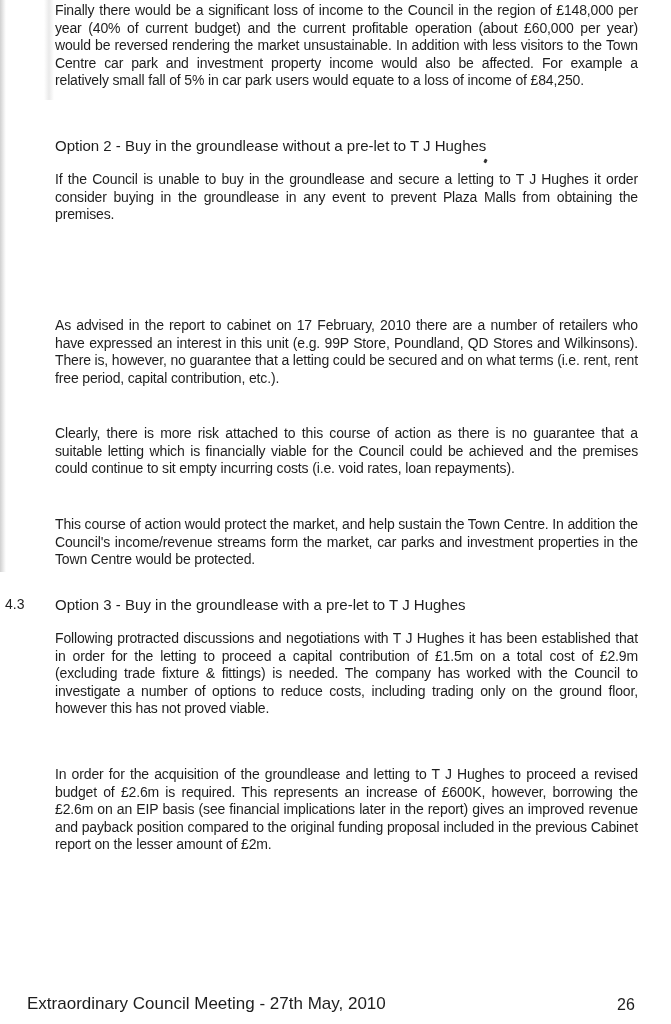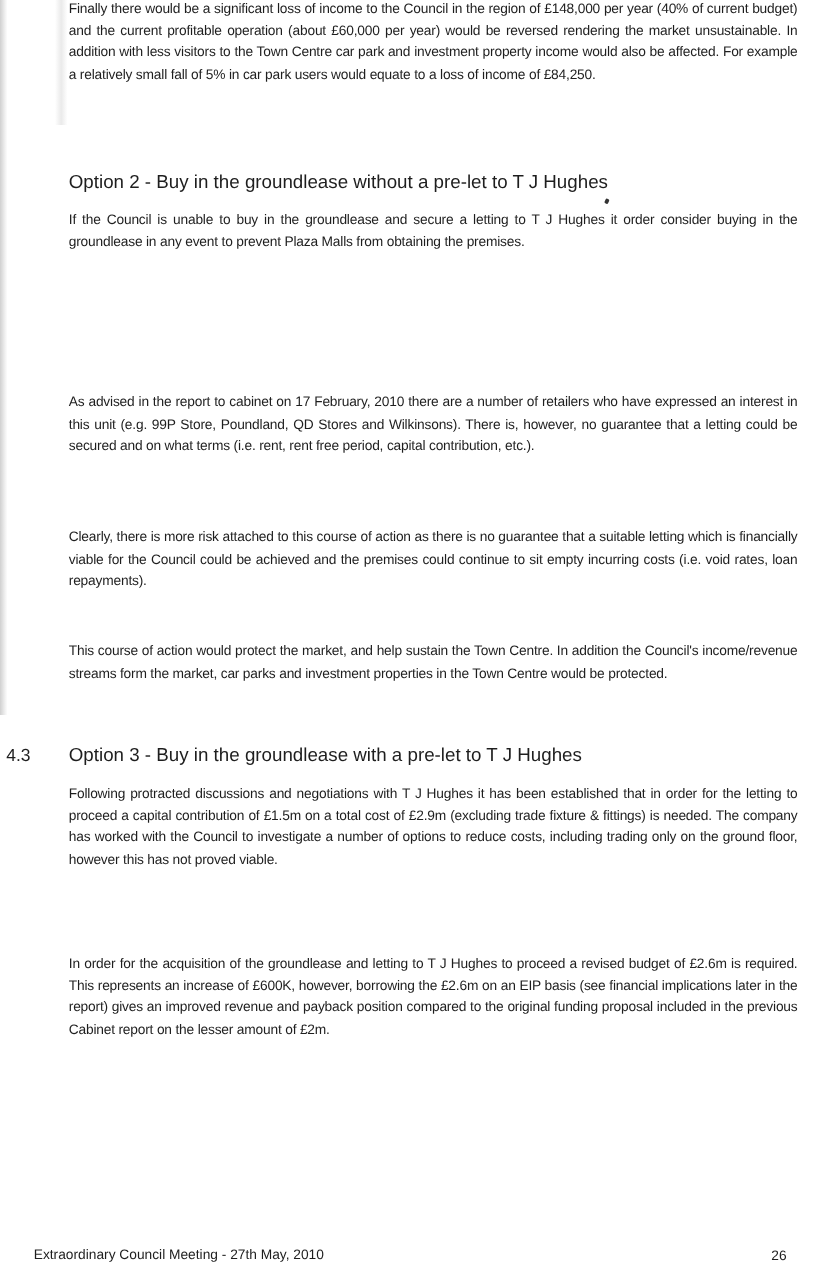--- a/index.html
+++ b/index.html
@@ -36,21 +36,21 @@
       position: absolute;
       left: 0;
       top: 0;
       width: 671px;
       height: 1024px;
     }
     .block {
       position: absolute;
       left: 55px;
       width: 583px;
-      font-size: 11px;
+      font-size: 14px;
       line-height: 17.6px;
       text-align: justify;
       text-align-last: left;
       letter-spacing: -0.15px;
     }
     .heading {
       position: absolute;
       left: 55px;
       font-size: 15px;
       line-height: 17px;
@@ -69,29 +69,29 @@
       width: 3px;
       height: 4px;
       background: #333;
       border-radius: 1px;
       transform: rotate(25deg);
     }
     .footer-title {
       position: absolute;
       left: 27px;
       top: 997px;
-      font-size: 11px;
+      font-size: 17px;
       line-height: 14px;
       white-space: nowrap;
     }
     .footer-page {
       position: absolute;
       left: 617px;
       top: 998px;
-      font-size: 11px;
+      font-size: 16px;
       line-height: 14px;
     }
   </style>
 </head>
 <body>
 
 <div class="scan-edge"></div>
 <div class="scan-edge-top"></div>
 
 <div class="page">

